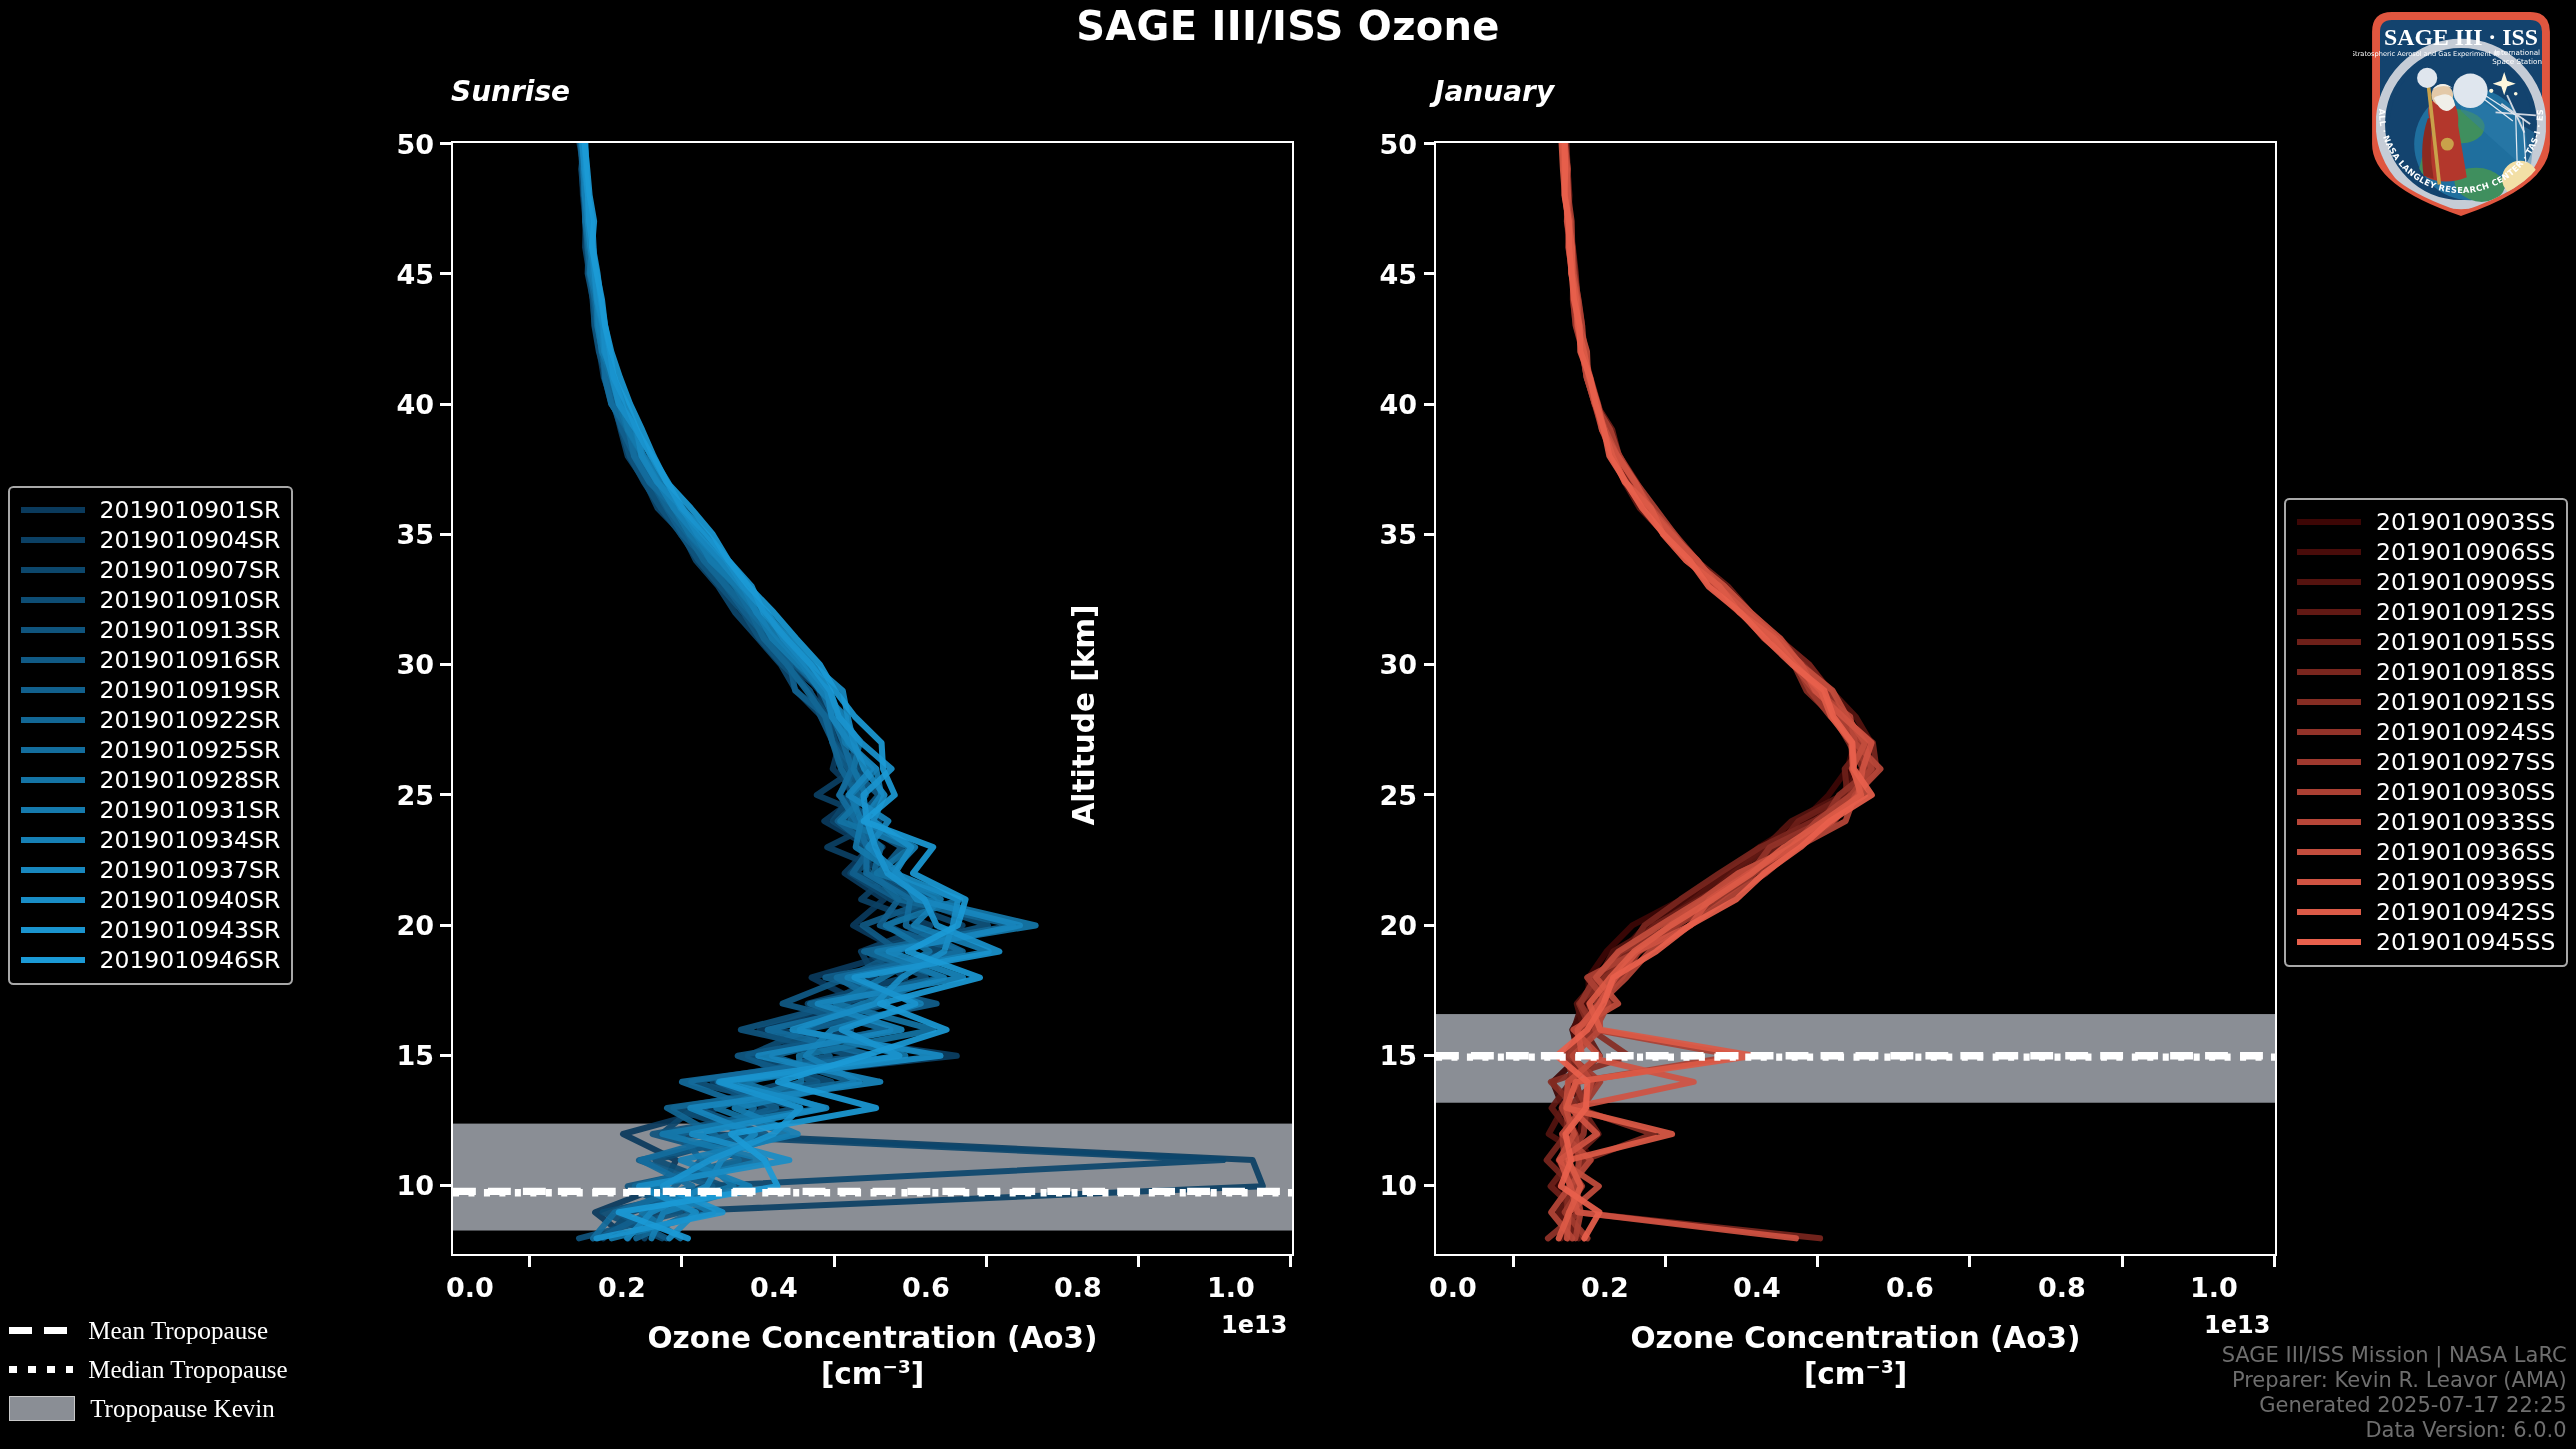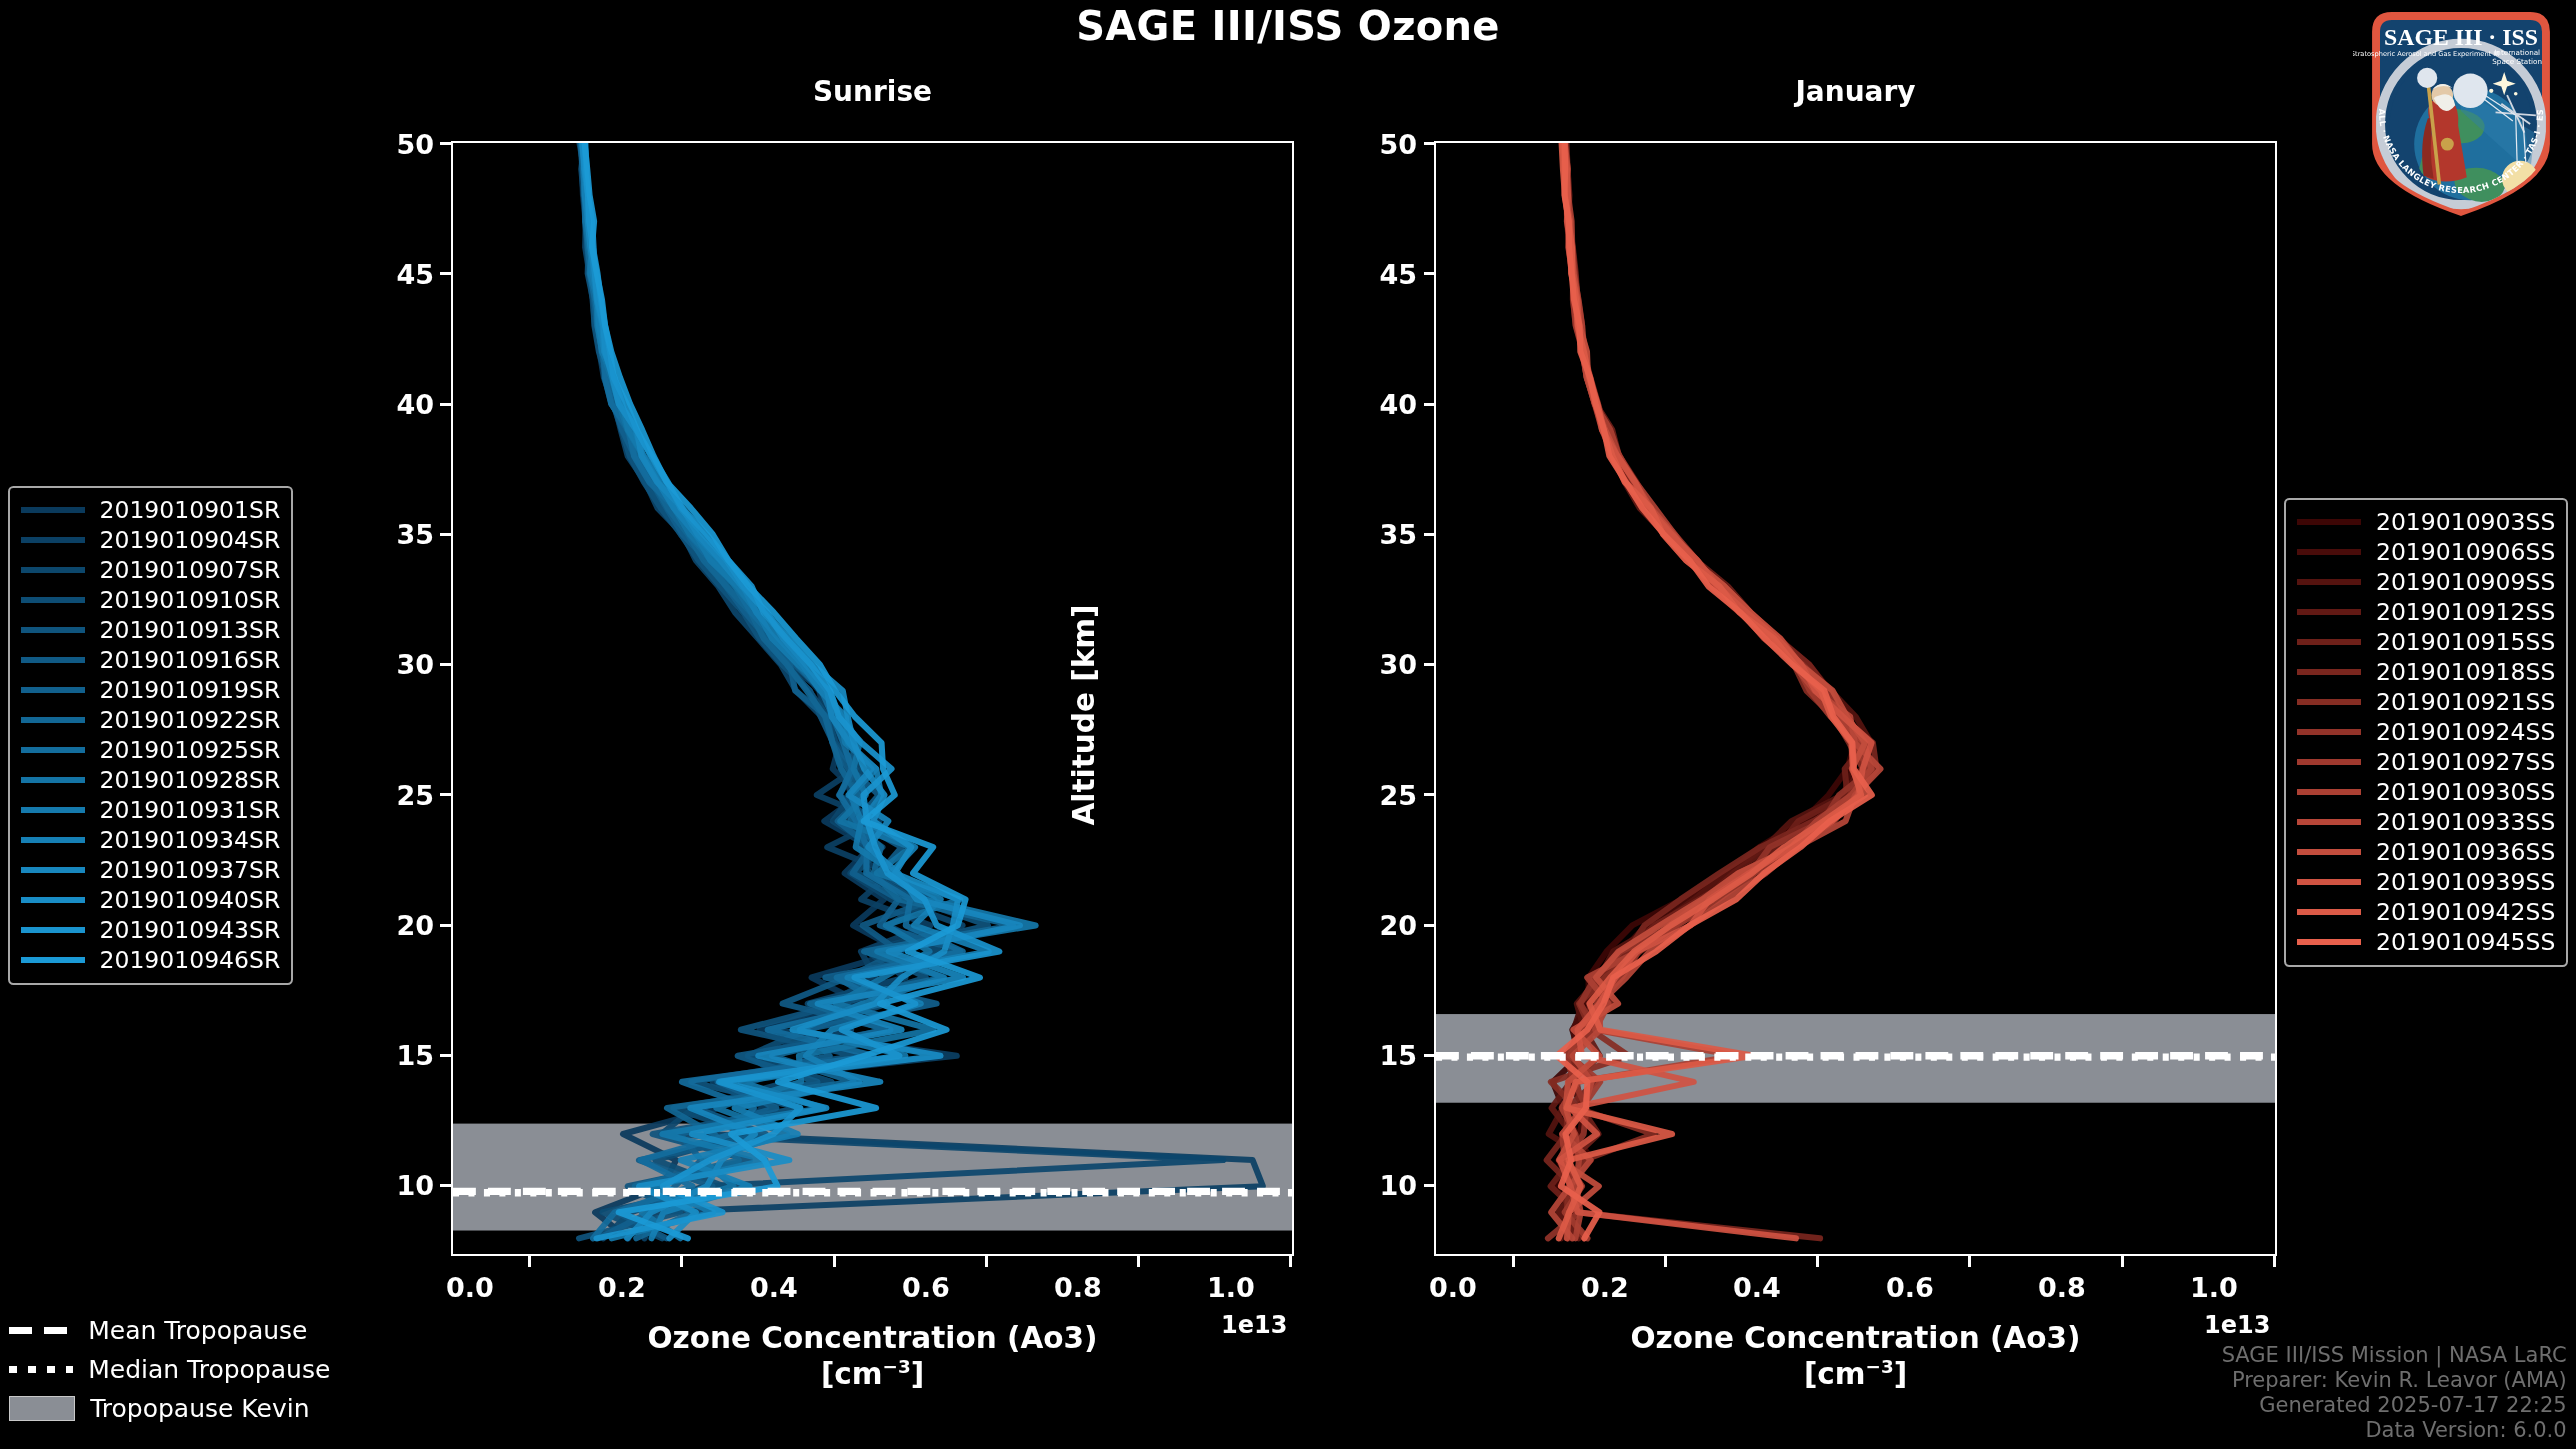--- a/index.html
+++ b/index.html
@@ -2,21 +2,21 @@
 <html style="font-size:10.7px"><head>
 <meta charset="utf-8">
 <style>
   html,body{margin:0;padding:0;background:#000;}
   body{width:2576px;height:1449px;overflow:hidden;font-family:"DejaVu Sans",sans-serif;color:#fff;position:relative;}
   .root{position:absolute;inset:0;background:#000;}
 
   
   .main-title{position:absolute;left:0;right:0;top:5.4px;text-align:center;font-size:40px;font-weight:bold;letter-spacing:0.3px;line-height:1.08;}
   .main-title div{white-space:nowrap;}
-  .panel-title{position:absolute;font-size:28px;font-weight:bold;text-align:center;}
+  .panel-title{position:absolute;font-size:28px;font-weight:bold;font-style:italic;}
   #sr-title{left:451px;width:843px;top:75px;}
   #ss-title{left:1434px;width:843px;top:75px;}
 
   
   .plot-frame{position:absolute;border:2.7px solid #fff;background:#000;box-sizing:border-box;overflow:hidden;}
   #sr-frame{left:451px;top:141px;width:843px;height:1115px;}
   #ss-frame{left:1434px;top:141px;width:843px;height:1115px;}
   .plot-svg{position:absolute;left:0;top:0;width:100%;height:100%;display:block;}
 
   
@@ -32,21 +32,21 @@
   
   .legend{position:absolute;border:2px solid #a8a8a8;border-radius:5.4px;background:#000;padding:6.7px 10.7px 8px 10.7px;}
   .legend-row{display:flex;align-items:center;height:30px;}
   .swatch{width:64px;height:6px;margin-right:14.8px;flex:none;}
   .legend-lbl{font-size:23.5px;white-space:nowrap;font-weight:500;}
   #sr-legend{left:8px;top:486px;}
   #ss-legend{right:8px;top:498px;}
   #ss-legend .legend-row{justify-content:flex-start;}
 
   
-  #trop-legend{position:absolute;left:9.4px;top:1311px;}
+  #trop-legend{position:absolute;left:9.4px;top:1311px;font-family:Liberation Serif, serif;}
   #trop-legend .legend-row{height:39px;}
   #trop-legend .legend-lbl{font-size:25px;}
   .dash-mean{width:64px;height:6.7px;margin-right:14.8px;flex:none;
     background:repeating-linear-gradient(to right,#fff 0 23px,transparent 23px 35px);}
   .dash-median{width:64px;height:6.7px;margin-right:14.8px;flex:none;
     background:repeating-linear-gradient(to right,#fff 0 8px,transparent 8px 19px);}
   .range-box{width:64px;height:23px;margin-right:14.8px;flex:none;background:#8a8e95;border:1.3px solid #c9c9c9;}
 
   
   .credits{position:absolute;right:9.4px;bottom:5.4px;text-align:right;color:#6e6e6e;font-size:21px;line-height:1.2;}

